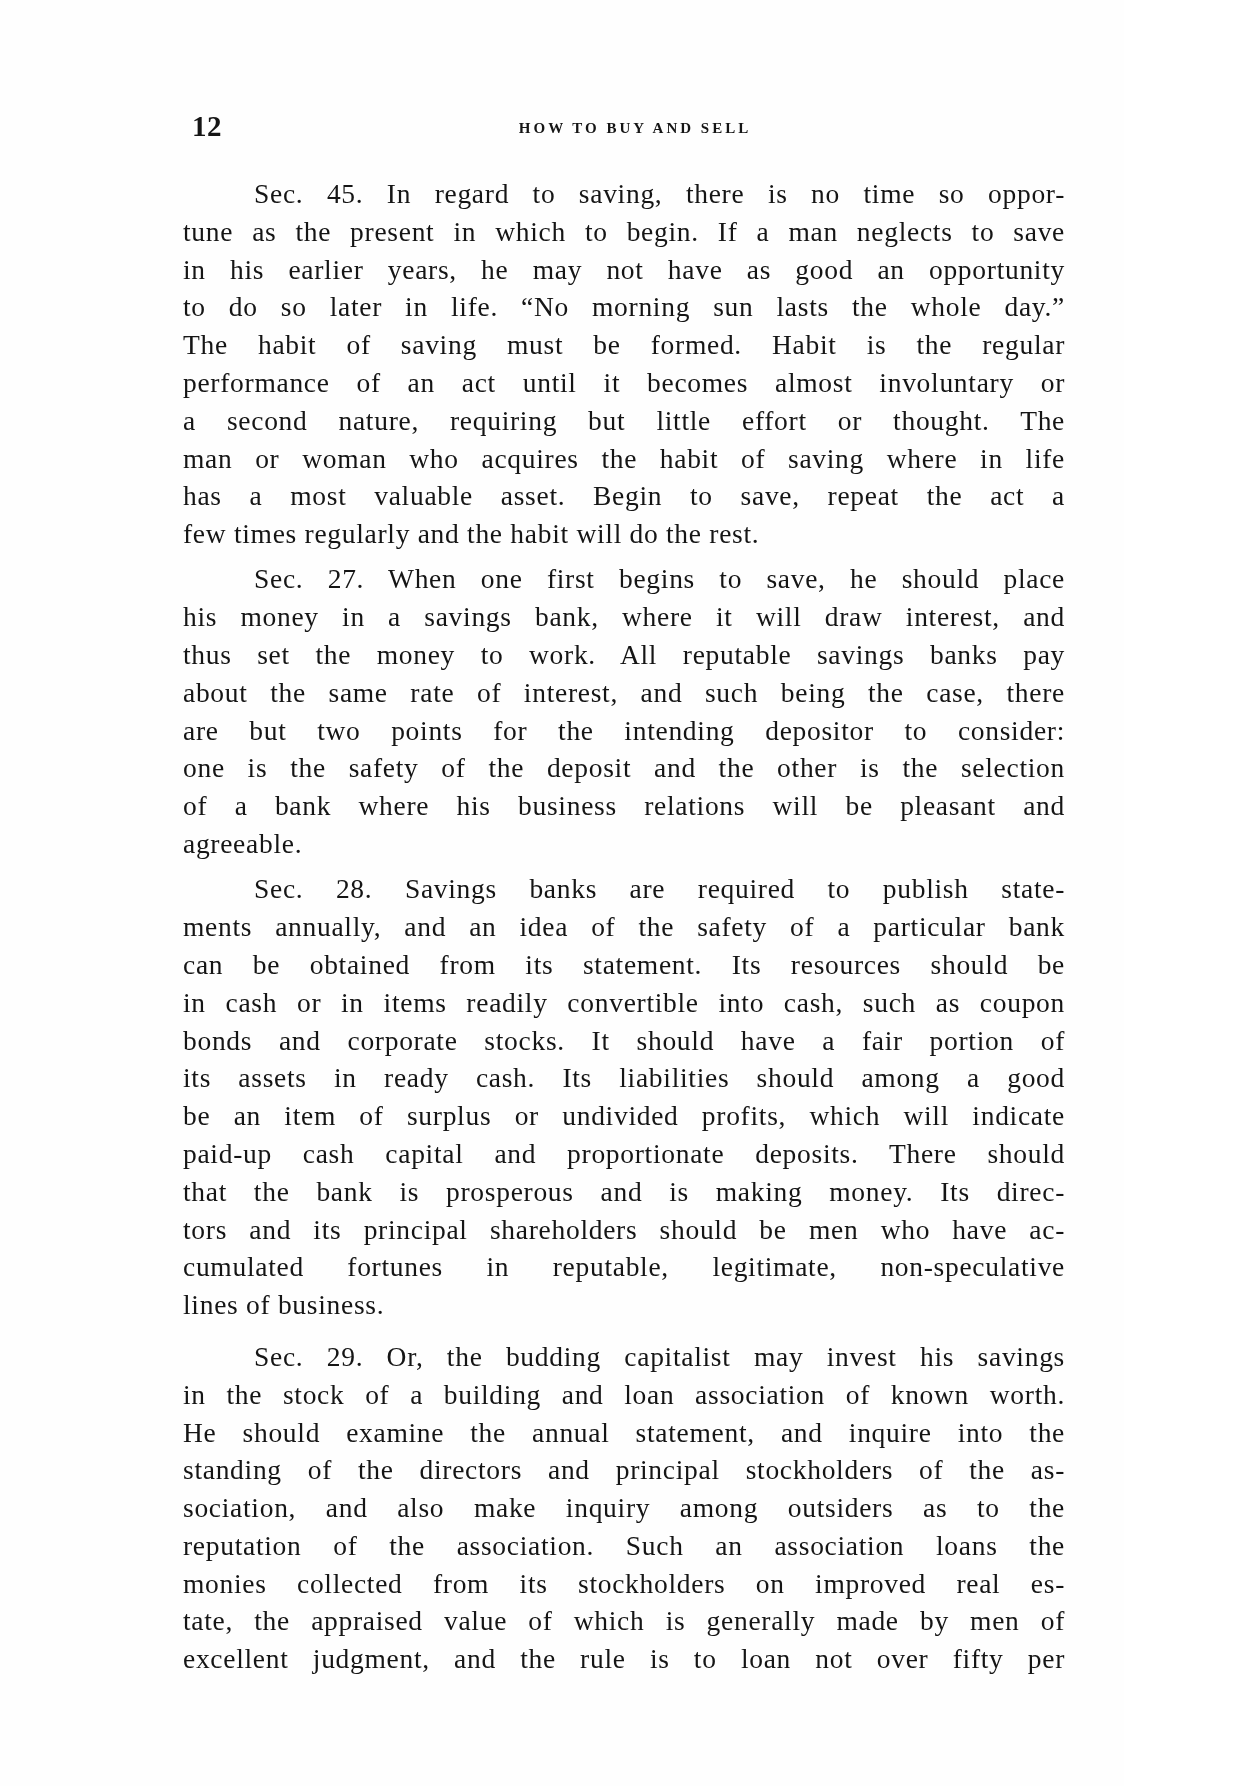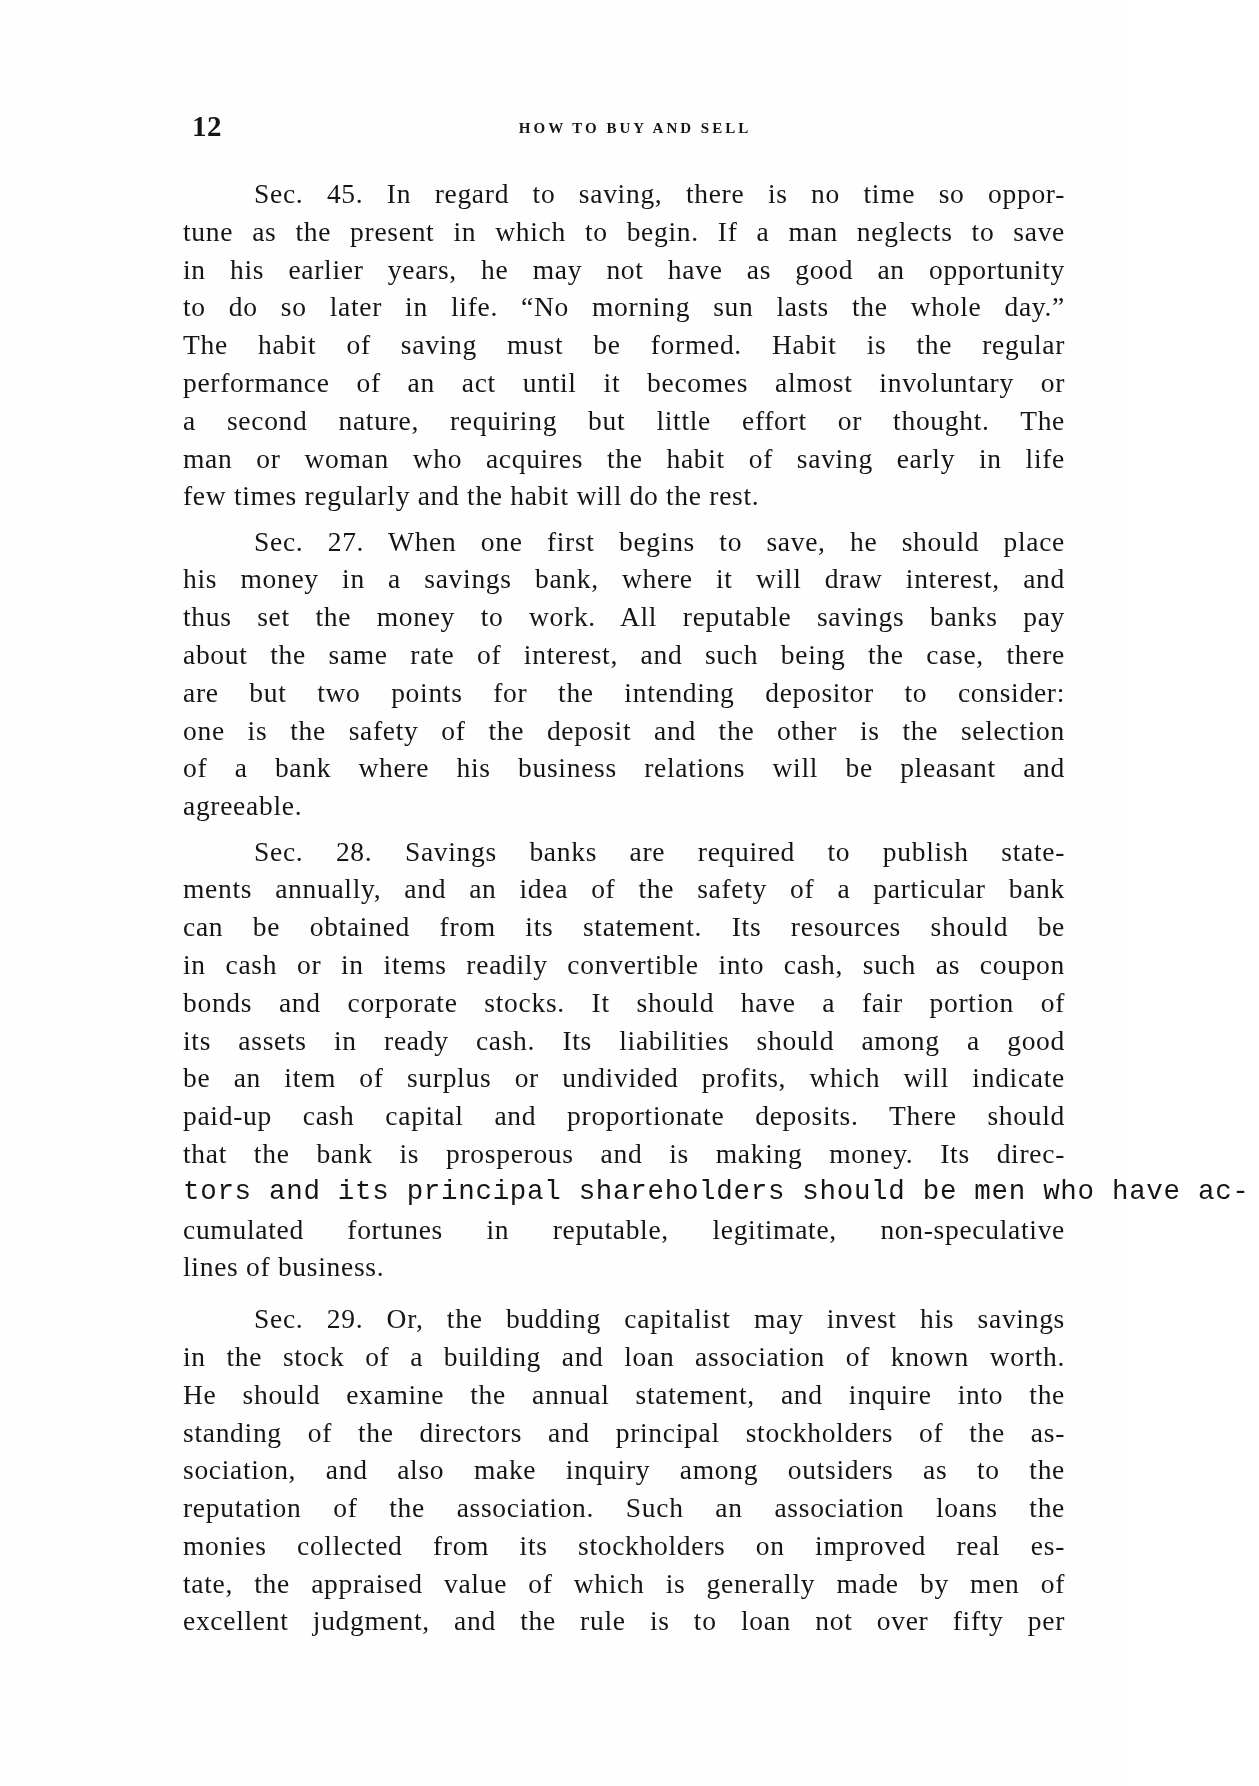--- a/index.html
+++ b/index.html
@@ -30,21 +30,22 @@
   <div class="body-text">
 
     <div class="para">
       <span class="line indent" style="white-space: pre; word-spacing: 0px;">Sec. 45. In regard to saving, there is no time so oppor-</span>
       <span class="line" style="white-space: pre; word-spacing: 0px;">tune as the present in which to begin. If a man neglects to save</span>
       <span class="line" style="white-space: pre; word-spacing: 0px;">in his earlier years, he may not have as good an opportunity</span>
       <span class="line" style="white-space: pre; word-spacing: 0px;">to do so later in life. “No morning sun lasts the whole day.”</span>
       <span class="line" style="white-space: pre; word-spacing: 0px;">The habit of saving must be formed. Habit is the regular</span>
       <span class="line" style="white-space: pre; word-spacing: 0px;">performance of an act until it becomes almost involuntary or</span>
       <span class="line" style="white-space: pre; word-spacing: 0px;">a second nature, requiring but little effort or thought. The</span>
-      <span class="line" style="white-space: pre; word-spacing: 0px;">man or woman who acquires the habit of saving early in life</span>
+      <span class="line" style="white-space: pre; word-spacing: 0px;">man or woman who acquires the habit of saving where in life</span>
+      <span class="line" style="white-space: pre; word-spacing: 0px;">has a most valuable asset. Begin to save, repeat the act a</span>
       <span class="line final" style="white-space: pre;">few times regularly and the habit will do the rest.</span>
     </div>
 
     <div class="para">
       <span class="line indent" style="white-space: pre; word-spacing: 0px;">Sec. 27. When one first begins to save, he should place</span>
       <span class="line" style="white-space: pre; word-spacing: 0px;">his money in a savings bank, where it will draw interest, and</span>
       <span class="line" style="white-space: pre; word-spacing: 0px;">thus set the money to work. All reputable savings banks pay</span>
       <span class="line" style="white-space: pre; word-spacing: 0px;">about the same rate of interest, and such being the case, there</span>
       <span class="line" style="white-space: pre; word-spacing: 0px;">are but two points for the intending depositor to consider:</span>
       <span class="line" style="white-space: pre; word-spacing: 0px;">one is the safety of the deposit and the other is the selection</span>
@@ -55,21 +56,21 @@
     <div class="para last-gap">
       <span class="line indent" style="white-space: pre; word-spacing: 0px;">Sec. 28. Savings banks are required to publish state-</span>
       <span class="line" style="white-space: pre; word-spacing: 0px;">ments annually, and an idea of the safety of a particular bank</span>
       <span class="line" style="white-space: pre; word-spacing: 0px;">can be obtained from its statement. Its resources should be</span>
       <span class="line" style="white-space: pre; word-spacing: 0px;">in cash or in items readily convertible into cash, such as coupon</span>
       <span class="line" style="white-space: pre; word-spacing: 0px;">bonds and corporate stocks. It should have a fair portion of</span>
       <span class="line" style="white-space: pre; word-spacing: 0px;">its assets in ready cash. Its liabilities should among a good</span>
       <span class="line" style="white-space: pre; word-spacing: 0px;">be an item of surplus or undivided profits, which will indicate</span>
       <span class="line" style="white-space: pre; word-spacing: 0px;">paid-up cash capital and proportionate deposits. There should</span>
       <span class="line" style="white-space: pre; word-spacing: 0px;">that the bank is prosperous and is making money. Its direc-</span>
-      <span class="line" style="white-space: pre; word-spacing: 0px; font-family: Liberation Mono, monospace;">tors and its principal shareholders should be men who have ac-</span>
+      <span class="line" style="white-space: pre; word-spacing: 0px;">tors and its principal shareholders should be men who have ac-</span>
       <span class="line" style="white-space: pre; word-spacing: 0px;">cumulated fortunes in reputable, legitimate, non-speculative</span>
       <span class="line final" style="white-space: pre;">lines of business.</span>
     </div>
 
     <div class="para">
       <span class="line indent" style="white-space: pre; word-spacing: 0px;">Sec. 29. Or, the budding capitalist may invest his savings</span>
       <span class="line" style="white-space: pre; word-spacing: 0px;">in the stock of a building and loan association of known worth.</span>
       <span class="line" style="white-space: pre; word-spacing: 0px;">He should examine the annual statement, and inquire into the</span>
       <span class="line" style="white-space: pre; word-spacing: 0px;">standing of the directors and principal stockholders of the as-</span>
       <span class="line" style="white-space: pre; word-spacing: 0px;">sociation, and also make inquiry among outsiders as to the</span>

